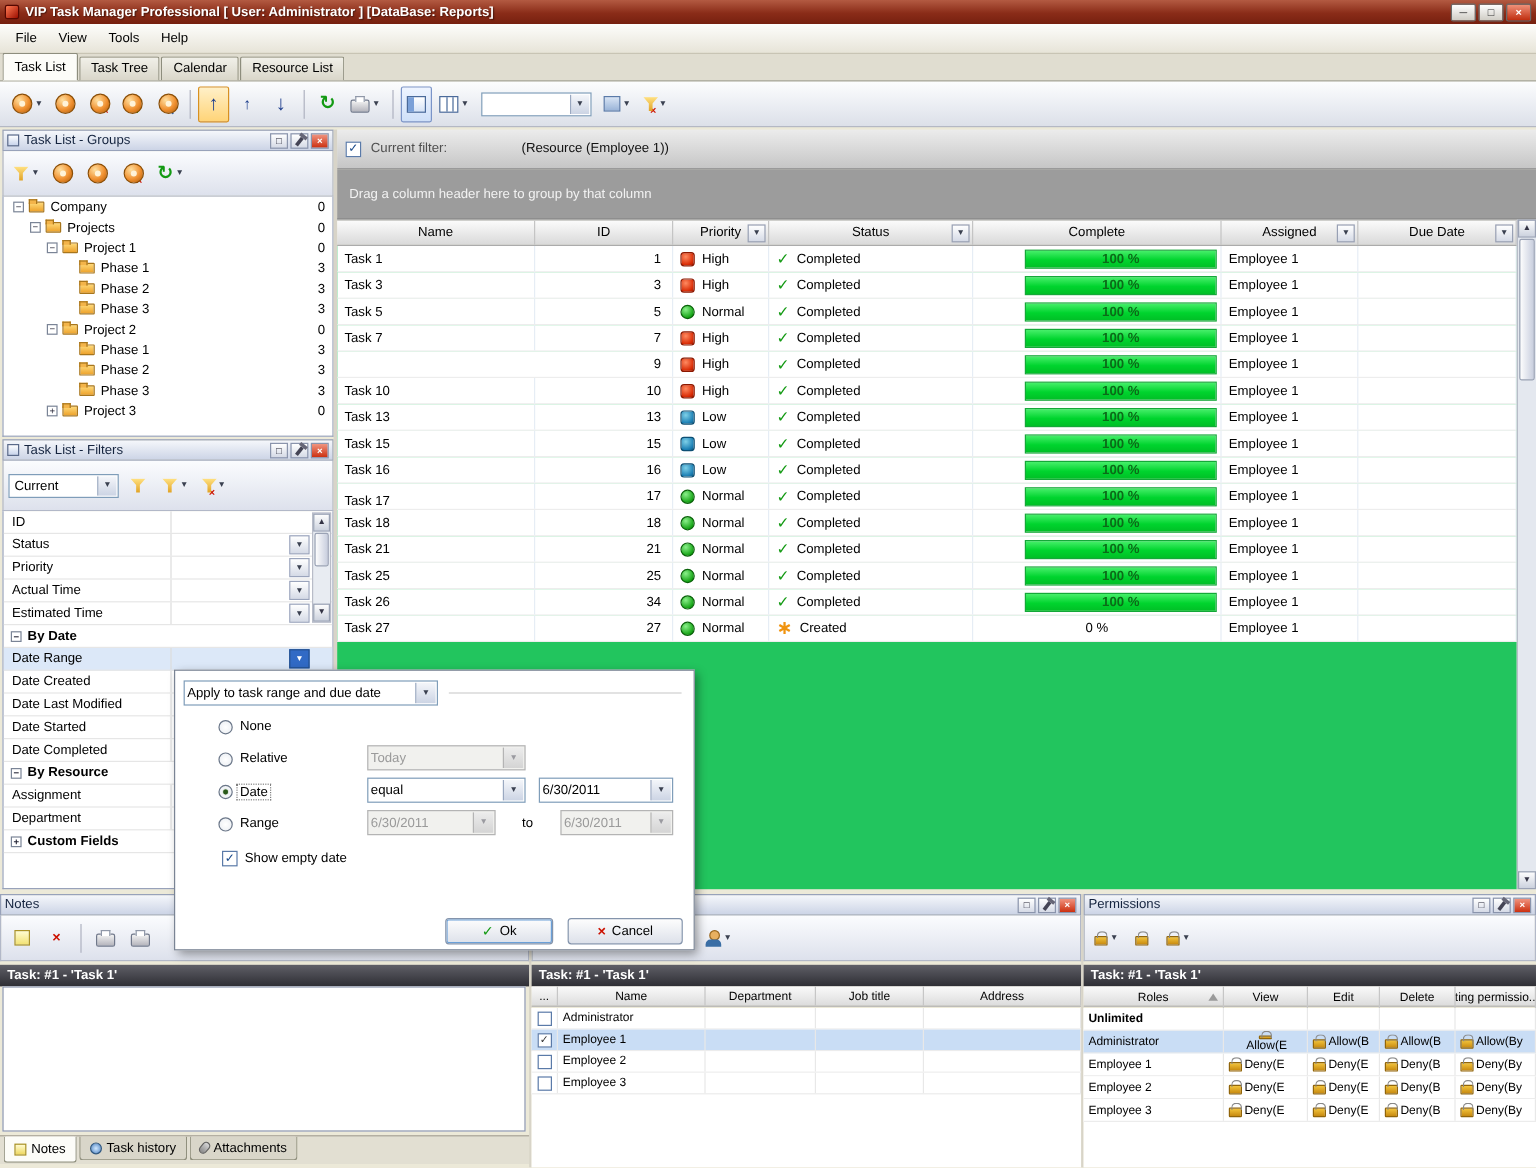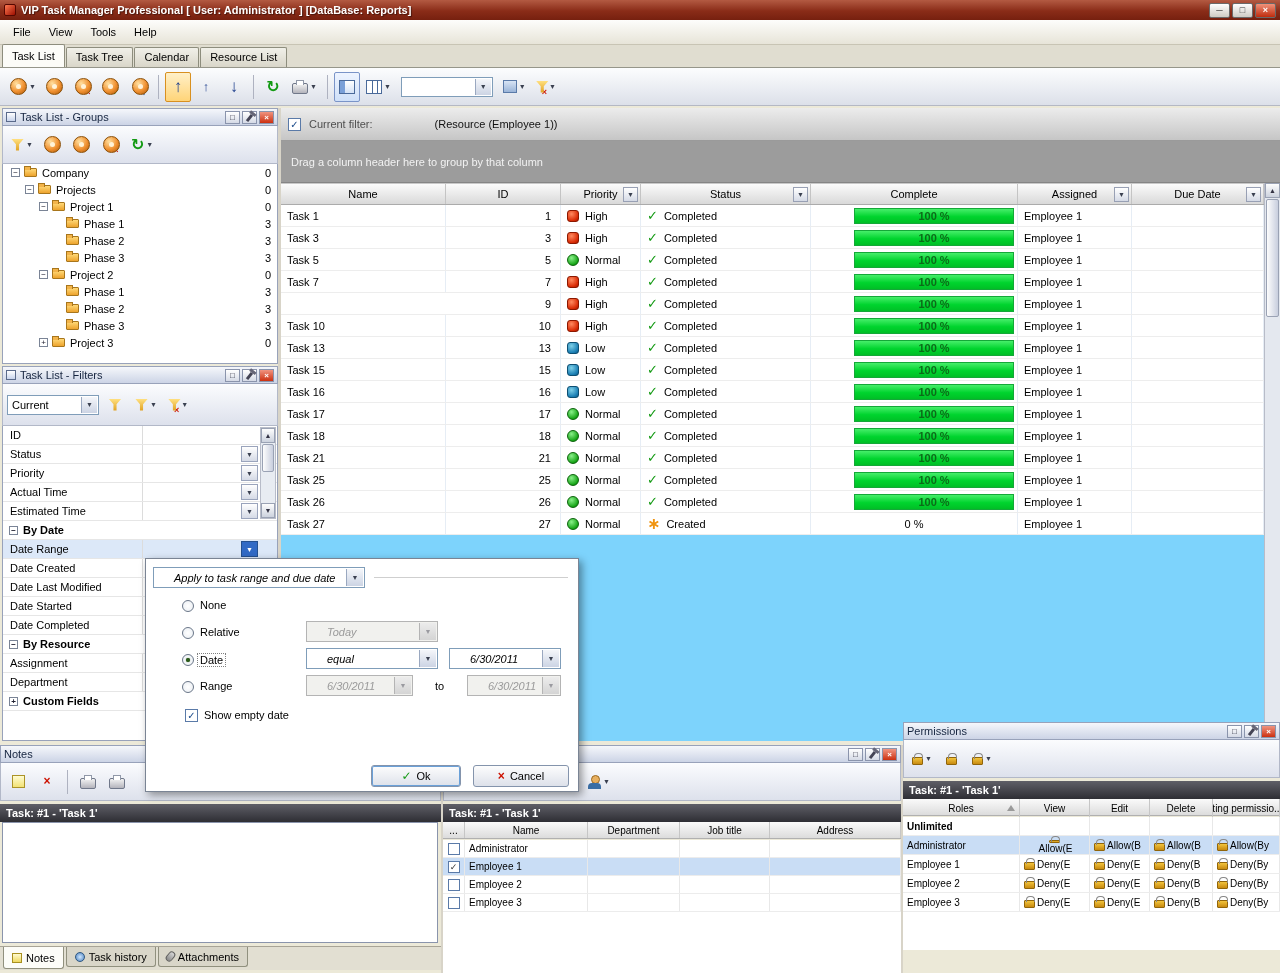--- a/index.html
+++ b/index.html
@@ -91,21 +91,21 @@
 
 
 .filterbar{position:absolute;left:281px;top:108px;width:999px;height:33px;background:linear-gradient(#ececec,#c6c6c6);border-bottom:1px solid #9a9a9a;display:flex;align-items:center;padding-left:7px;}
 .checkbox{width:13px;height:13px;border:1px solid #5a7aa8;background:#fff;display:inline-flex;align-items:center;justify-content:center;font-size:10px;font-weight:bold;color:#1a4a8a;flex:none;}
 .filterbar .fb-label{margin-left:8px;color:#4f4f4f;}
 .filterbar .fb-value{margin-left:62px;color:#111;}
 .groupby{position:absolute;left:281px;top:141px;width:999px;height:42px;background:#9c9c9c;border-bottom:1px solid #858585;display:flex;align-items:center;padding-left:10px;color:#f2f2f2;}
 .t-header{position:absolute;left:281px;top:183px;width:983px;height:22px;display:flex;background:linear-gradient(#fbfbfb,#d9d9d9);border-bottom:1px solid #ababab;border-top:1px solid #c8c8c8;}
 .th{flex:none;border-right:1px solid #c4c4c4;display:flex;align-items:center;justify-content:center;position:relative;}
 .hdr-dd{position:absolute;right:2px;top:3px;width:15px;height:15px;border:1px solid #98a0b4;background:linear-gradient(#ffffff,#d5dae6);display:flex;align-items:center;justify-content:center;}
-.main-body{position:absolute;left:281px;top:205px;width:983px;height:536px;background:#7dd3fc;overflow:hidden;}
+.main-body{position:absolute;left:281px;top:205px;width:983px;height:536px;background:#22c55e;overflow:hidden;}
 .trow{display:flex;height:22px;border-bottom:1px solid #ededed;background:#fff;}
 .td{flex:none;border-right:1px solid #e6edf5;display:flex;align-items:center;padding:0 6px;overflow:hidden;white-space:nowrap;}
 .td.id{justify-content:flex-end;padding-right:9px;}
 .pi{width:12px;height:12px;margin-right:6px;flex:none;}
 .pi.high{border-radius:3px;background:radial-gradient(circle at 35% 30%,#ff8a60,#d92b05 70%,#9c1a00);border:1px solid #8c1800;}
 .pi.normal{border-radius:50%;background:radial-gradient(circle at 35% 30%,#8af08a,#17a517 70%,#0c700c);border:1px solid #0a630a;}
 .pi.low{border-radius:3px;background:radial-gradient(circle at 35% 30%,#7ed0e8,#1b7fb4 70%,#0f5880);border:1px solid #0d4f73;}
 .si-check{color:#139a13;font-weight:bold;font-size:13px;margin-right:6px;}
 .si-star{color:#f09410;font-weight:bold;font-size:16px;line-height:10px;margin-right:6px;}
 .td.complete{padding:2px 3px;}
@@ -131,21 +131,21 @@
 .bottom-tabs{position:absolute;left:0;right:0;bottom:3px;height:24px;background:#e2dfd2;border-top:1px solid #a8a496;display:flex;align-items:flex-start;padding-left:3px;}
 .btab{height:20px;padding:2px 8px;border:1px solid #90907e;border-top:none;border-radius:0 0 3px 3px;background:#d9d6c9;display:flex;align-items:center;gap:4px;margin-right:2px;}
 .btab.active{background:#fcfcf8;height:22px;}
 .bt-ic{width:10px;height:10px;flex:none;}
 .bt-notes{background:linear-gradient(#fffbd0,#eed860);border:1px solid #a89020;}
 .bt-history{background:radial-gradient(#d0e8ff,#4a80c0);border:1px solid #305880;border-radius:50%;}
 .bt-attach{width:7px;height:11px;background:linear-gradient(#d8d8d8,#8a8a8a);border:1px solid #606060;border-radius:4px;transform:rotate(40deg);}
 
 
 .dialog{position:absolute;left:145px;top:558px;width:434px;height:234px;background:#fff;border:1px solid #7a8494;box-shadow:3px 3px 8px rgba(0,0,0,.4);z-index:100;}
-.dcombo{position:absolute;height:21px;border:1px solid #7f9db9;background:#fff;display:flex;align-items:center;padding-left:20px;overflow:hidden;white-space:nowrap;font-style:italic;}
+.dcombo{position:absolute;height:21px;border:1px solid #7f9db9;background:#fff;display:flex;align-items:center;padding-left:2px;overflow:hidden;white-space:nowrap;}
 .dcombo .dd{position:absolute;right:1px;top:1px;bottom:1px;width:17px;background:linear-gradient(#f4f6fa,#ccd4e4);border-left:1px solid #9aa8c0;display:flex;align-items:center;justify-content:center;}
 .dcombo.disabled{background:#f1f1ee;color:#9a9a9a;border-color:#b4b4b4;}
 .dcombo.disabled .dd{background:linear-gradient(#ececec,#d4d4d4);border-left-color:#b4b4b4;}
 .dcombo.disabled .caret7{color:#9a9aa0;}
 .dlg-sep{position:absolute;left:228px;right:10px;top:18px;height:1px;background:#cfcfcf;}
 .radio{position:absolute;width:12px;height:12px;border-radius:50%;border:1px solid #6a7688;background:radial-gradient(#ffffff,#e9edf2);}
 .radio.sel::after{content:"";position:absolute;left:3px;top:3px;width:4px;height:4px;border-radius:50%;background:#2a5a1a;box-shadow:0 0 1px #2a5a1a;}
 .dlbl{position:absolute;white-space:nowrap;}
 .dlbl.focused{border:1px dotted #808080;padding:0 2px;margin-left:-3px;}
 .dcheck{position:absolute;}
@@ -770,21 +770,21 @@
         </div>
       </div>
       <div class="td" style="width: 114px;">
         <span>Employee 1</span>
       </div>
       <div class="td" style="width: 132px;">
         <span></span>
       </div>
     </div>
     <div class="trow">
-      <div class="td" style="width: 165px;">
+      <div class="td" style="width: 165px; align-items: flex-end;">
         <span>Task 17</span>
       </div>
       <div class="td id" style="width: 115px;">
         <span>17</span>
       </div>
       <div class="td" style="width: 80px;">
         <span class="pi normal"></span>
         <span>Normal</span>
       </div>
       <div class="td" style="width: 170px;">
@@ -882,21 +882,21 @@
       </div>
       <div class="td" style="width: 132px;">
         <span></span>
       </div>
     </div>
     <div class="trow">
       <div class="td" style="width: 165px;">
         <span>Task 26</span>
       </div>
       <div class="td id" style="width: 115px;">
-        <span>26</span>
+        <span>34</span>
       </div>
       <div class="td" style="width: 80px;">
         <span class="pi normal"></span>
         <span>Normal</span>
       </div>
       <div class="td" style="width: 170px;">
         <span class="si-check">✓</span>
         <span>Completed</span>
       </div>
       <div class="td complete" style="width: 207px;">
@@ -1068,21 +1068,21 @@
         </div>
         <div class="bp-td" style="width: 92px;"></div>
         <div class="bp-td" style="width: 90px;"></div>
         <div class="bp-td" style="width: 131px;"></div>
       </div>
     </div>
 </div>
 
 <div class="vsplit" style="left:901px;top:745px;width:2px;height:228px;"></div>
 
-<div class="panel" style="left:903px;top:722px;width:377px;height:228px;">
+<div class="panel" style="left:903px;top:745px;width:377px;height:228px;">
   <div class="panel-header">
     <span class="panel-title">Permissions</span>
     <div class="ph-btns">
       <div class="ph-btn"><span>□</span></div>
       <div class="ph-btn"><span class="ic-pin"></span></div>
       <div class="ph-btn close"><span>×</span></div>
     </div>
   </div>
   <div class="panel-toolbar" style="height:38px;">
     <div class="tb-btn">

